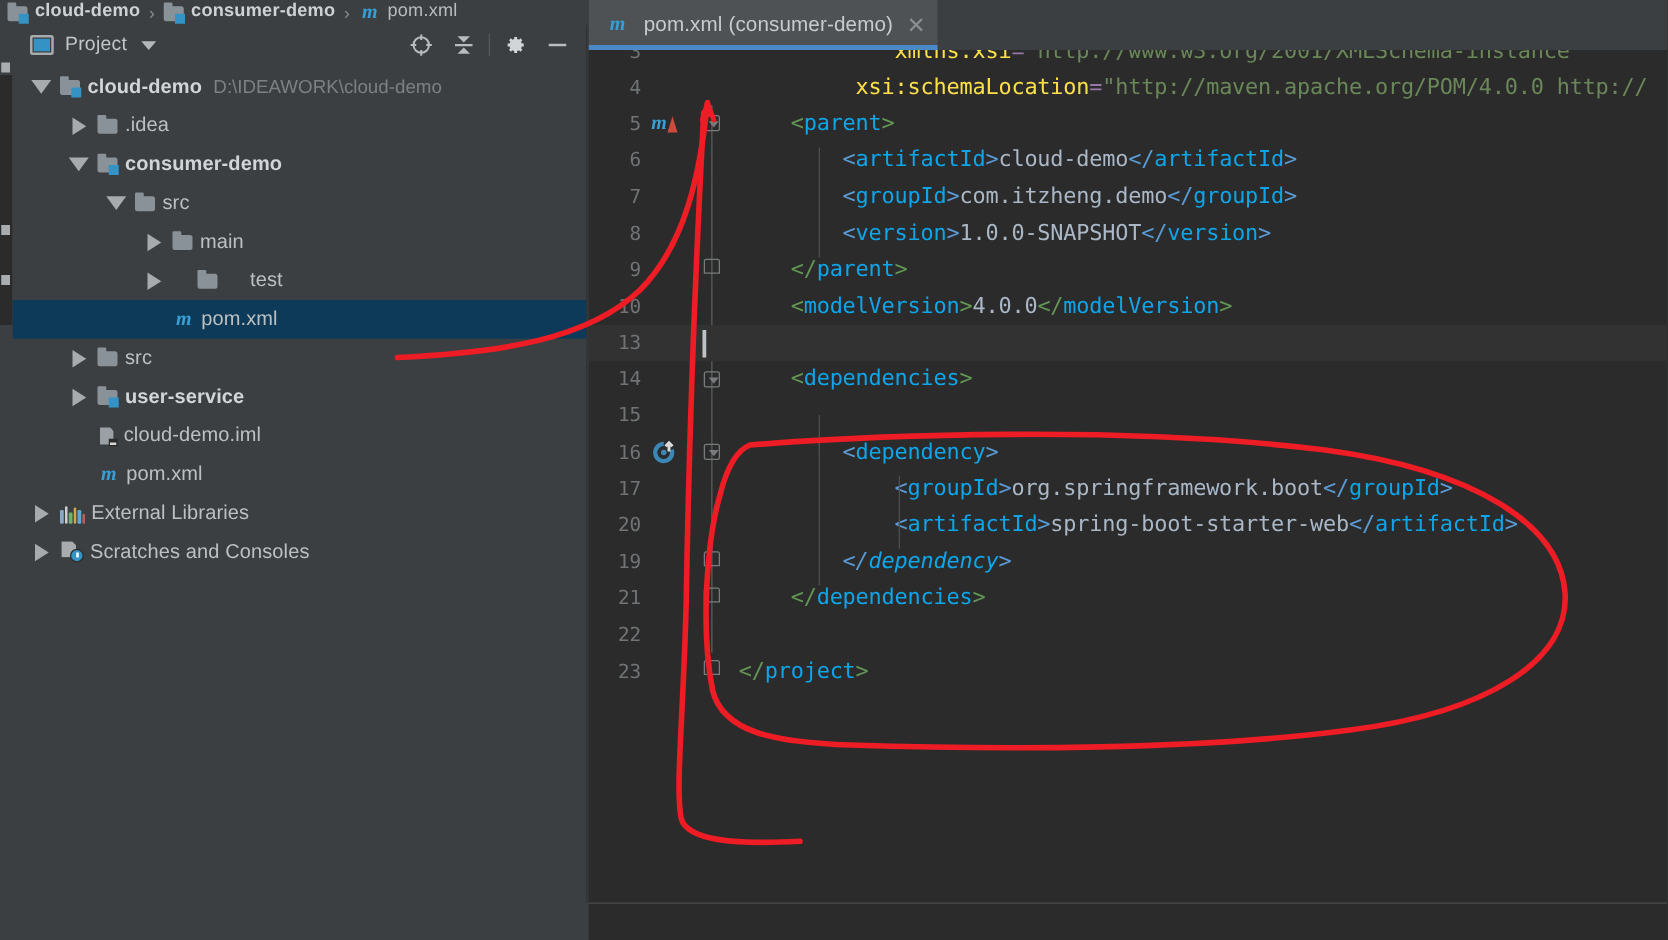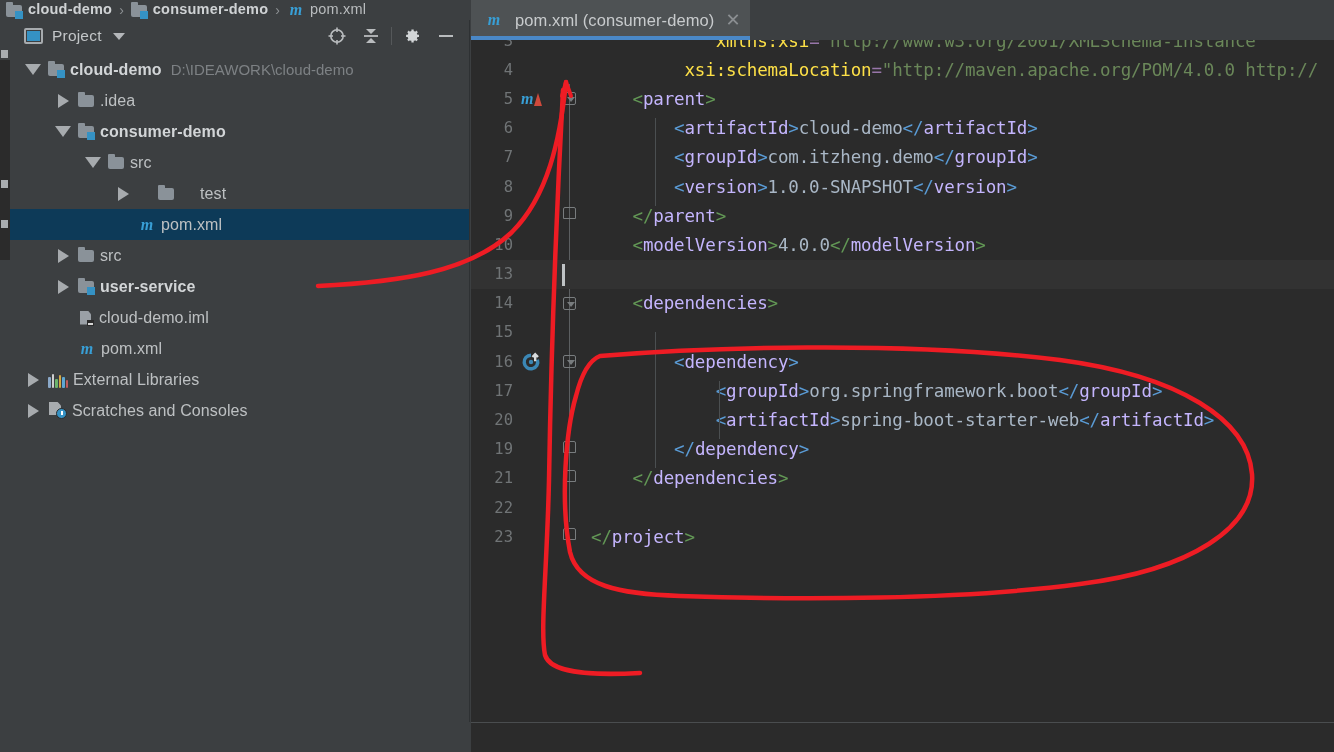--- a/index.html
+++ b/index.html
@@ -163,21 +163,21 @@
   }
   .gutter-icons { width: 38px; flex:none; position: relative; height: 29.2px; }
   .fold-col { width: 22px; flex:none; position: relative; height: 29.2px; }
   .code-text {
     font-family: "DejaVu Sans Mono", monospace; font-size: 17.5px;
     color: #a9b7c6; white-space: pre; letter-spacing: -0.15px; padding-left: 12px;
   }
   
   .br-g { color: #629755; }           
   .br-b { color: #5a9bd5; }           
-  .tg   { color: #c4b5fd; }           
+  .tg   { color: #0ea5e9; }           
   .txt  { color: #a9b7c6; }           
   .attr { color: #fde047; }           
   .attrv{ color: #6a8759; }           
   .ns   { color: #9876aa; }           
 
   .fold-box {
     position: absolute; left: 6px; top: 8px; width: 13px; height: 13px;
     border: 1px solid #787c7e; border-radius: 2px;
   }
   .fold-box .tri-dn {
@@ -328,20 +328,29 @@
         </div>
         <div class="node" style="padding-left: 68px;">
           <span class="arrow-slot">
             <span class="arrow expanded"></span>
           </span>
           <span class="ic-folder">
             <span class="f1"></span>
           </span>
           <span class="node-label">src</span>
         </div>
+        <div class="node" style="padding-left: 98px;">
+          <span class="arrow-slot">
+            <span class="arrow collapsed"></span>
+          </span>
+          <span class="ic-folder">
+            <span class="f1"></span>
+          </span>
+          <span class="node-label">main</span>
+        </div>
         <div class="node" style="padding-left: 98px; gap: 20px;">
           <span class="arrow-slot">
             <span class="arrow collapsed"></span>
           </span>
           <span class="ic-folder">
             <span class="f1"></span>
           </span>
           <span class="node-label">test</span>
         </div>
         <div class="node selected" style="padding-left: 98px;">
@@ -552,21 +561,21 @@
           </span>
           <span class="code-text" style="position: relative;"><span class="indent-guide" style="left: 76px;"></span><span class="indent-guide" style="left: 140px;"></span><span class="txt">            </span><span class="br-b">&lt;</span><span class="tg">artifactId</span><span class="br-b">&gt;</span><span class="txt">spring-boot-starter-web</span><span class="br-b">&lt;/</span><span class="tg">artifactId</span><span class="br-b">&gt;</span></span>
         </div>
         <div class="code-row">
           <span class="lineno">19</span>
           <span class="gutter-icons"></span>
           <span class="fold-col">
             <span class="fold-line"></span>
             <span class="fold-end"></span>
           </span>
-          <span class="code-text" style="position: relative;"><span class="indent-guide" style="left: 76px;"></span><span class="txt">        </span><span class="br-b">&lt;/</span><span class="tg">dependency</span><span class="br-b">&gt;</span></span>
+          <span class="code-text" style="position: relative; font-style: italic;"><span class="indent-guide" style="left: 76px;"></span><span class="txt">        </span><span class="br-b">&lt;/</span><span class="tg">dependency</span><span class="br-b">&gt;</span></span>
         </div>
         <div class="code-row">
           <span class="lineno">21</span>
           <span class="gutter-icons"></span>
           <span class="fold-col">
             <span class="fold-line"></span>
             <span class="fold-end"></span>
           </span>
           <span class="code-text" style="position: relative;"><span class="txt">    </span><span class="br-g">&lt;/</span><span class="tg">dependencies</span><span class="br-g">&gt;</span></span>
         </div>

